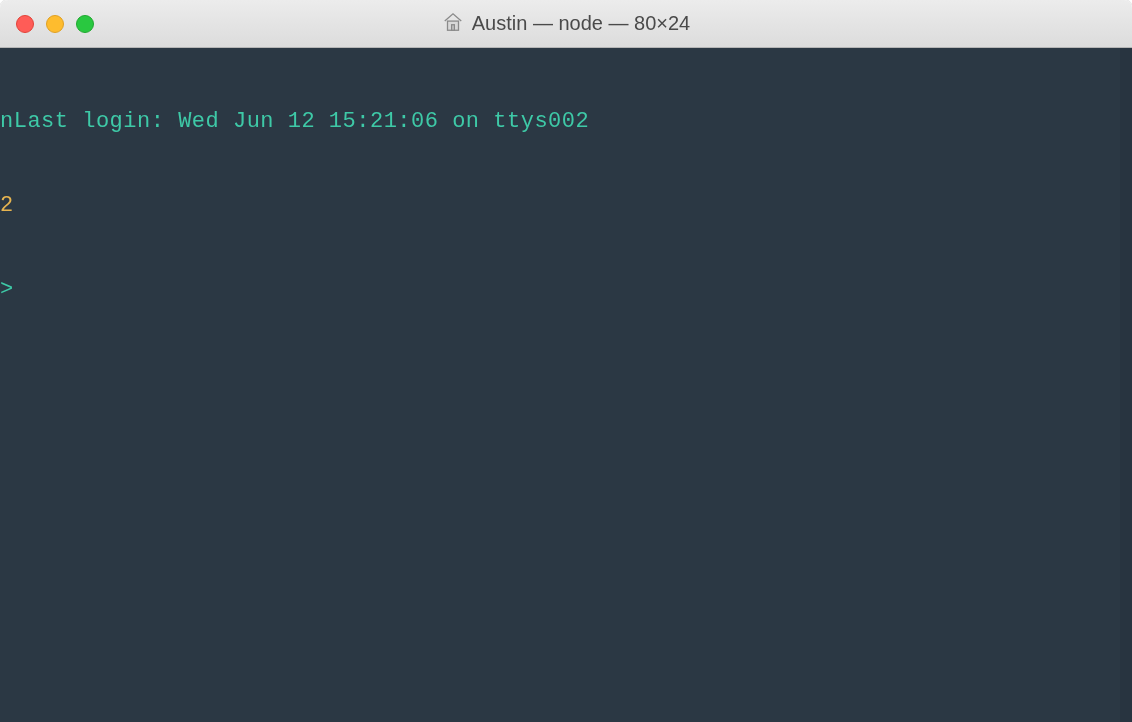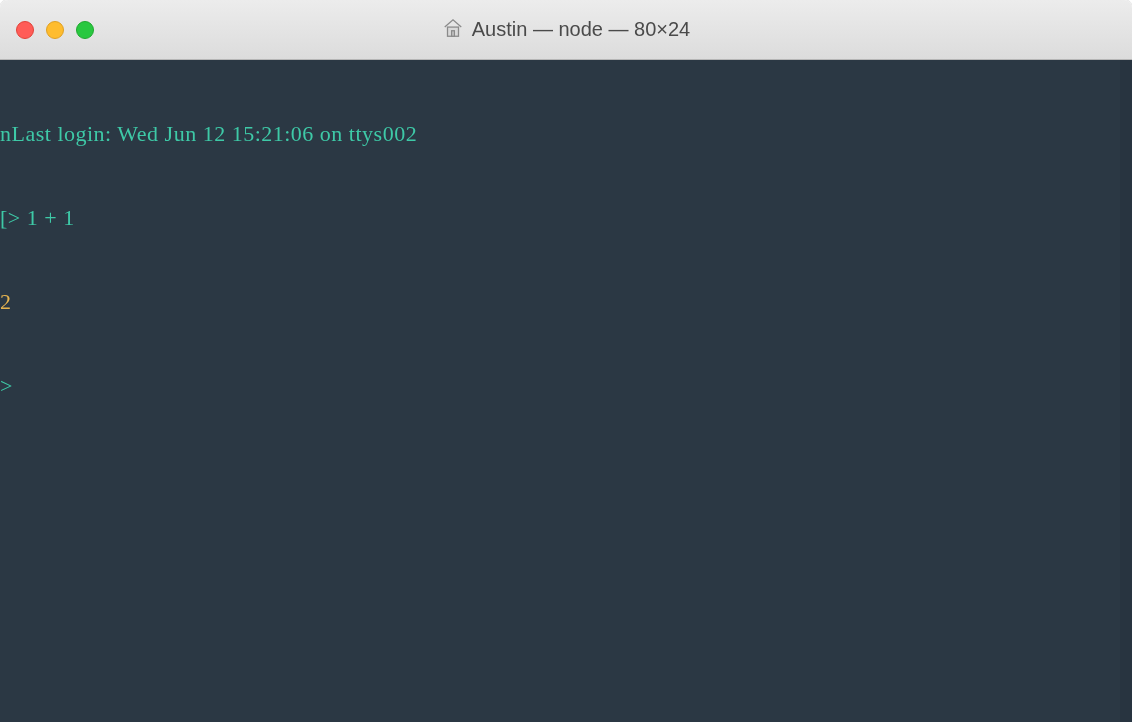--- a/index.html
+++ b/index.html
@@ -17,21 +17,21 @@
     .window {
       width: 1132px;
       height: 722px;
       border-radius: 8px 8px 0 0;
       overflow: hidden;
       box-shadow: 0 0 0 1px rgba(0,0,0,0.1);
       display: flex;
       flex-direction: column;
     }
     .titlebar {
-      height: 60px;
+      height: 48px;
       background: linear-gradient(to bottom, #ececec, #dcdcdc);
       border-bottom: 1px solid #b6b6b6;
       display: flex;
       align-items: center;
       position: relative;
     }
     .traffic-lights {
       display: flex;
       align-items: center;
       gap: 12px;
@@ -71,21 +71,21 @@
       font-size: 20px;
       line-height: 1;
       color: #8a8a8a;
     }
     .terminal-area {
       flex: 1;
       background: #2b3844;
       position: relative;
     }
     .terminal-content {
-      font-family: Liberation Serif, serif;
+      font-family: Liberation Mono, monospace;
       font-size: 22px;
       line-height: 28px;
       padding: 4px 0 0 0;
       white-space: pre;
       letter-spacing: 0.5px;
     }
     .line {
       display: block;
     }
     .c-green { color: #3ec9a7; }
@@ -118,19 +118,18 @@
           <rect x="10.5" y="15" width="3" height="6" fill="#c9c9c9" stroke="#8a8a8a"></rect>
         </svg>
       </span>
       <span>Austin — node — 80×24</span>
     </div>
   </div>
 
   <div class="terminal-area">
     <div class="terminal-content">
       <span class="line"><span class="c-green">n</span><span class="c-green">Last login: Wed Jun 12 15:21:06 on ttys002</span></span>
-      <span class="line"><span class="c-green">[</span><span class="c-prompt">&gt; </span><span class="c-green">1 + 1</span></span>
       <span class="line"><span class="c-yellow">2</span></span>
       <span class="line"><span class="c-prompt">&gt; </span></span>
     </div>
     <div class="scrollbar"></div>
   </div>
 </div>
 
 </body></html>

